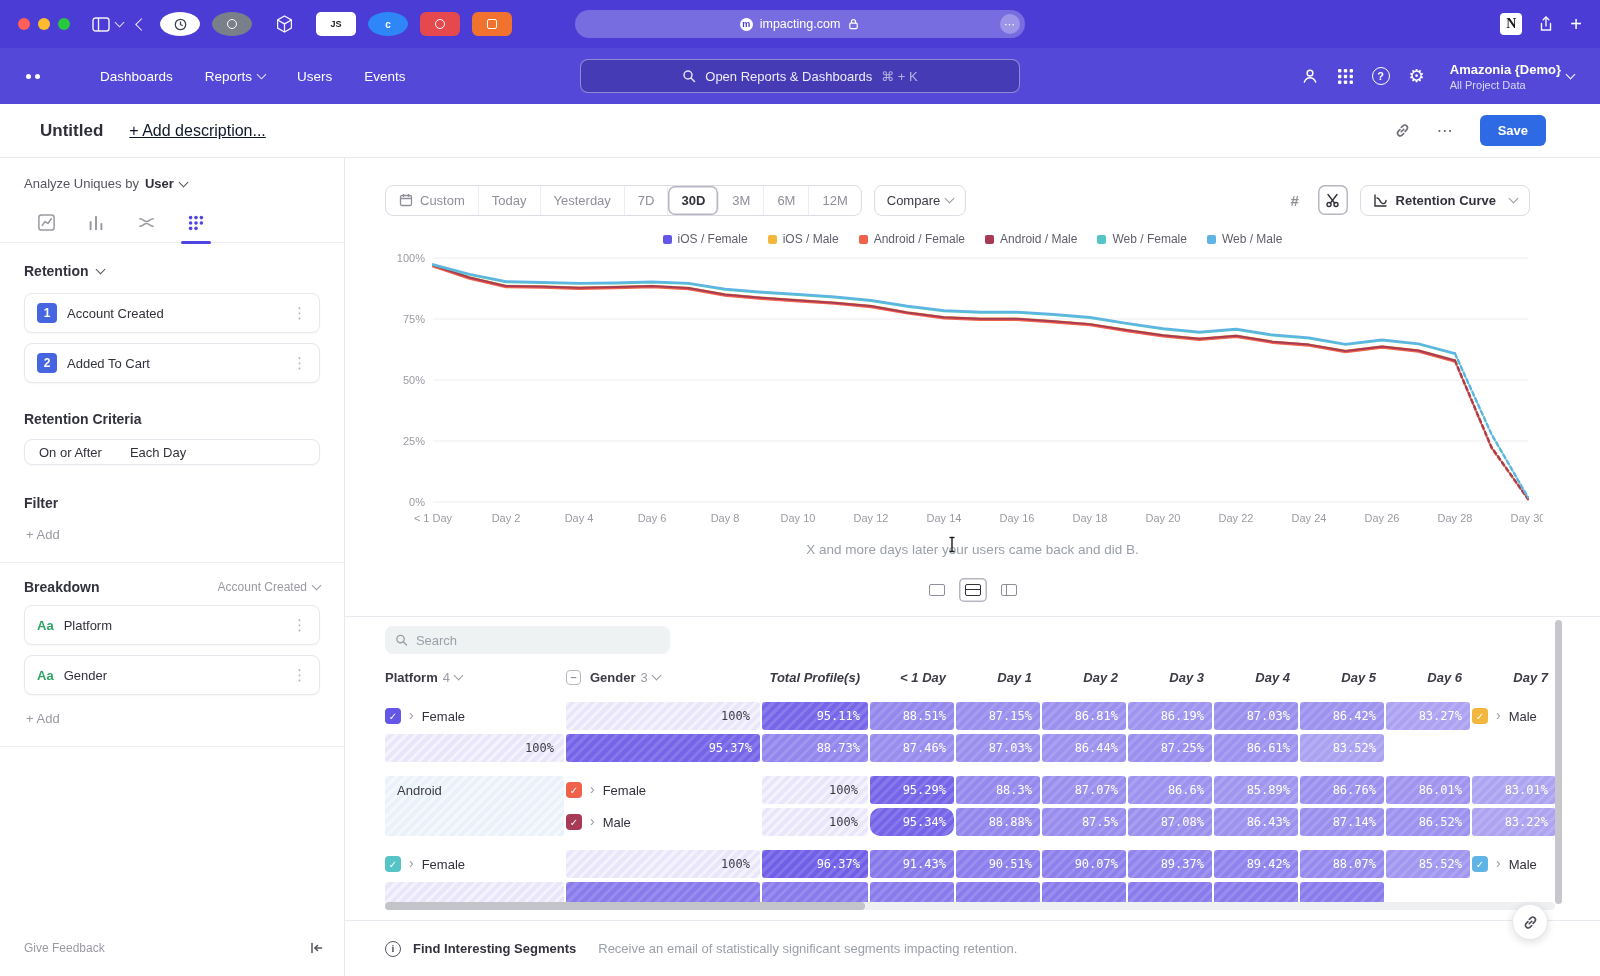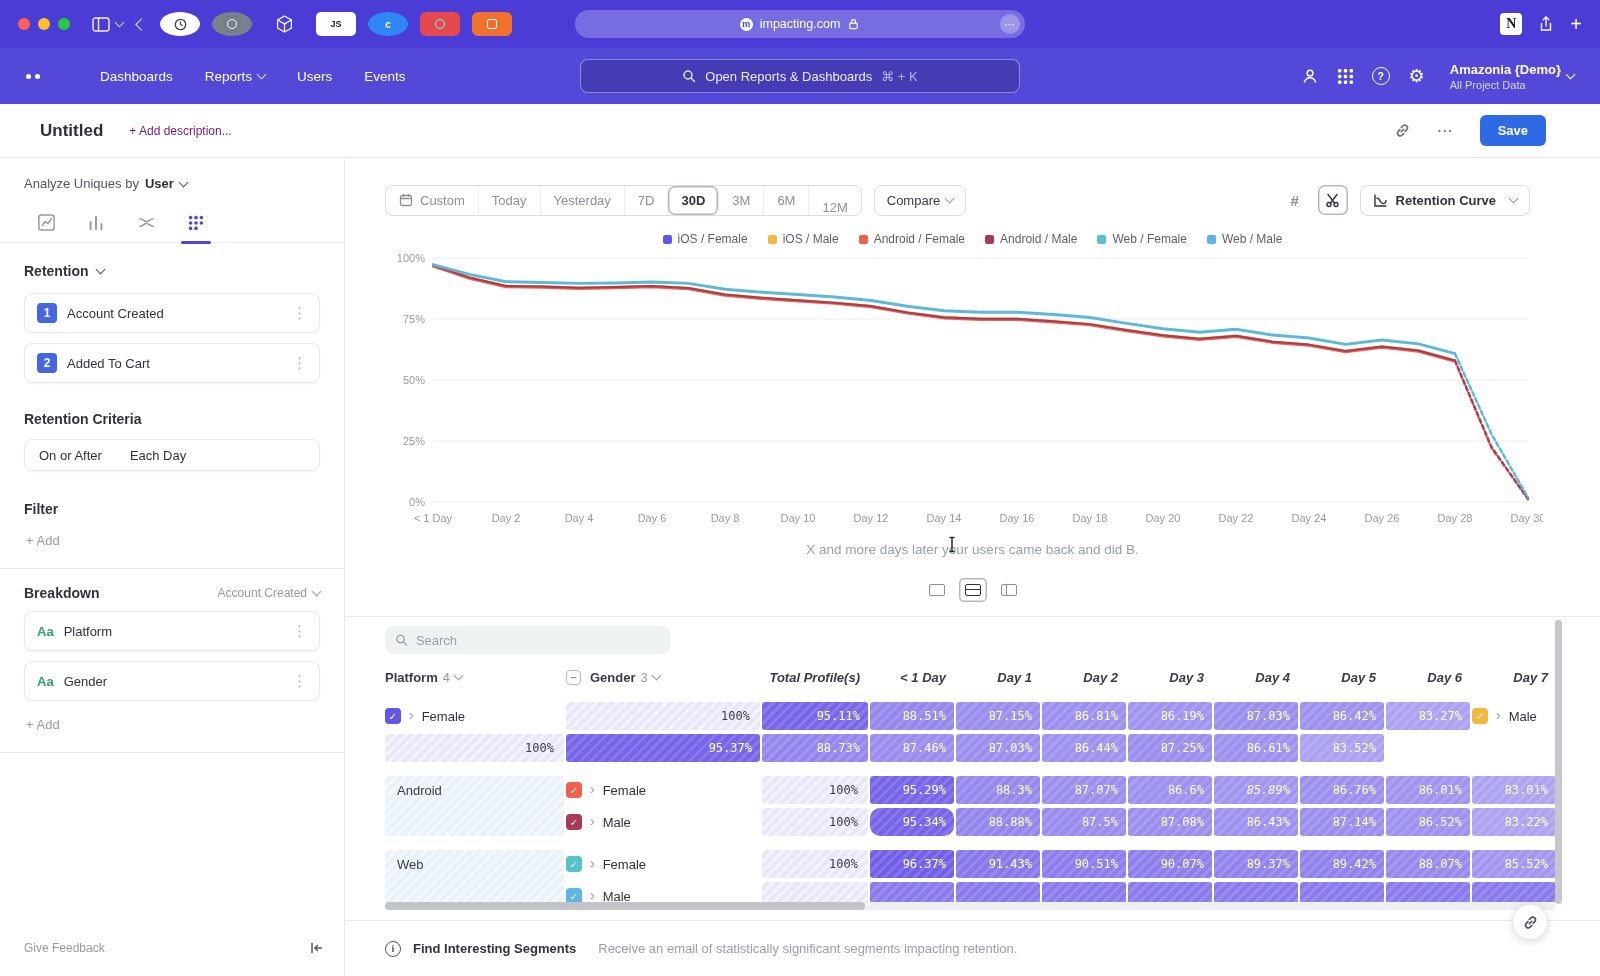--- a/index.html
+++ b/index.html
@@ -38,56 +38,56 @@
 .hdr-right{margin-left:auto;display:flex;align-items:center;gap:19px;}
 .help-cir{width:18px;height:18px;border-radius:50%;border:1.5px solid #fff;color:#fff;font-size:11px;display:flex;align-items:center;justify-content:center;font-weight:700;}
 .gear{color:#fff;font-size:18px;line-height:1;}
 .project{display:flex;align-items:center;color:#fff;margin-left:6px;}
 .project .p-name{font-size:13px;font-weight:700;}
 .project .p-sub{font-size:11px;color:rgba(255,255,255,.78);margin-top:2px;}
 
 
 .report-bar{position:absolute;top:104px;left:0;right:0;height:54px;background:#fff;border-bottom:1px solid #e9e9ef;display:flex;align-items:center;padding:0 54px 0 40px;z-index:8;}
 .r-title{font-size:17px;font-weight:700;color:#2f2f38;}
-.r-desc{font-size:12px;color:#701a75;margin-left:26px;}
+.r-desc{font-size:16px;color:#0f172a;margin-left:26px;text-decoration:underline;}
 .report-right{margin-left:auto;display:flex;align-items:center;gap:26px;}
 .gray-ic{color:#6b6b75;}
 .dots3{color:#6b6b75;font-size:16px;letter-spacing:1px;}
 .save-btn{background:#2e6ae4;color:#fff;font-size:13px;font-weight:600;border:none;border-radius:6px;padding:8px 18px;cursor:pointer;}
 
 
 .sidebar{position:absolute;top:158px;left:0;bottom:0;width:345px;background:#fff;border-right:1px solid #e9e9ef;padding:18px 24px 0;z-index:7;}
 .analyze-row{display:flex;align-items:center;font-size:13px;color:#55555f;gap:6px;}
 .analyze-val{display:flex;align-items:center;color:#2f2f38;font-weight:700;}
 .tab-row{margin:12px -24px 0;padding-left:34px;height:40px;border-bottom:1px solid #ececf1;display:flex;gap:26px;align-items:center;}
 .tab{position:relative;display:flex;align-items:center;justify-content:center;width:24px;height:40px;color:#9a9aa2;}
 .tab.active{color:#4f44e0;}
 .tab.active:after{content:"";position:absolute;bottom:-1px;left:-3px;width:30px;height:2.5px;background:#4f44e0;border-radius:2px;}
 .side-h{margin-top:20px;font-size:14px;font-weight:700;color:#32323c;display:flex;align-items:center;}
 .side-h .chev{color:#55555f;margin-left:8px;}
 .card{margin-top:10px;height:40px;border:1px solid #e7e7ee;border-radius:8px;background:#fff;display:flex;align-items:center;gap:10px;padding:0 12px;box-shadow:0 1px 2px rgba(16,16,40,.04);}
 .card.first{margin-top:14px;}
 .step-num{width:20px;height:20px;border-radius:4px;background:#4566e0;color:#fff;font-size:12px;font-weight:700;display:flex;align-items:center;justify-content:center;flex:0 0 auto;}
 .card-label{font-size:13px;color:#32323c;flex:1;}
 .kebab{color:#b3b3bd;font-size:15px;}
-.crit-card{margin-top:12px;height:32px;border:1px solid #e7e7ee;border-radius:8px;display:flex;align-items:center;gap:28px;padding:0 14px;font-size:13px;color:#32323c;box-shadow:0 1px 2px rgba(16,16,40,.04);}
+.crit-card{margin-top:12px;height:26px;border:1px solid #e7e7ee;border-radius:8px;display:flex;align-items:center;gap:28px;padding:0 14px;font-size:13px;color:#32323c;box-shadow:0 1px 2px rgba(16,16,40,.04);}
 .add-link{margin-top:16px;font-size:13px;color:#9a9aa2;display:flex;align-items:center;gap:6px;padding-left:2px;}
 .side-div{margin:20px -24px 0;border-top:1px solid #ececf1;}
 .bd-row{margin-top:16px;display:flex;align-items:center;}
 .bd-ctx{margin-left:auto;font-size:12px;color:#9a9aa2;display:flex;align-items:center;}
 .aa{color:#2fa564;font-weight:700;font-size:13px;}
 .side-bottom{position:absolute;left:24px;right:20px;bottom:20px;display:flex;justify-content:space-between;align-items:center;}
 .feedback{font-size:12px;color:#9a9aa2;}
 
 
 .main{position:absolute;top:158px;left:345px;right:0;bottom:0;background:#fff;overflow:hidden;}
 .toolbar{position:absolute;top:26px;left:40px;right:70px;height:32px;display:flex;align-items:center;}
 .range-group{display:flex;border:1px solid #dcdce3;border-radius:8px;height:31px;background:#fff;overflow:hidden;}
 .range-btn{padding:0 13px;display:flex;align-items:center;gap:7px;font-size:13px;color:#8f8f99;border-right:1px solid #ececf1;white-space:nowrap;}
-.range-btn:last-child{border-right:none;align-items:flex-end;}
+.range-btn:last-child{border-right:none;}
 .range-btn.active{box-shadow:inset 0 0 0 1.5px #b6b6c2;border-radius:7px;color:#32323c;font-weight:700;background:#fff;}
 .btn{display:flex;align-items:center;border:1px solid #dcdce3;border-radius:8px;height:31px;padding:0 12px;font-size:13px;color:#32323c;background:#fff;}
 .compare-btn{margin-left:12px;color:#3b3b45;}
 .compare-btn .chev{color:#9a9aa2;}
 .toolbar-right{margin-left:auto;display:flex;align-items:center;gap:8px;}
 .icon-btn{width:30px;height:30px;border-radius:7px;display:flex;align-items:center;justify-content:center;color:#8f8f99;}
 .icon-btn.active{box-shadow:inset 0 0 0 1.5px #b6b6c2;color:#32323c;}
 .hash{font-size:15px;font-weight:600;}
 .view-select{gap:8px;font-weight:600;margin-left:4px;}
 .view-select .chev{color:#9a9aa2;}
@@ -595,41 +595,40 @@
           <div class="gender-cell">
             <span class="row-checkbox" style="background: rgb(239, 97, 74);">✓</span>
             <span class="row-chevron">›</span>
             <span>Female</span>
           </div>
           <div class="total-cell">100%</div>
           <div class="val-cell" style="background-color: rgba(104, 86, 230, 0.91);">95.29%</div>
           <div class="val-cell" style="background-color: rgba(104, 86, 230, 0.698);">88.3%</div>
           <div class="val-cell" style="background-color: rgba(104, 86, 230, 0.663);">87.07%</div>
           <div class="val-cell" style="background-color: rgba(104, 86, 230, 0.647);">86.6%</div>
-          <div class="val-cell" style="background-color: rgba(104, 86, 230, 0.627); font-style: italic;">85.89%</div>
+          <div class="val-cell" style="background-color: rgba(104, 86, 230, 0.627);">85.89%</div>
           <div class="val-cell" style="background-color: rgba(104, 86, 230, 0.655);">86.76%</div>
           <div class="val-cell" style="background-color: rgba(104, 86, 230, 0.63);">86.01%</div>
           <div class="val-cell" style="background-color: rgba(104, 86, 230, 0.54);">83.01%</div>
           <div class="gender-cell">
             <span class="row-checkbox" style="background: rgb(169, 58, 85);">✓</span>
             <span class="row-chevron">›</span>
             <span>Male</span>
           </div>
           <div class="total-cell">100%</div>
           <div class="val-cell" style="background-color: rgba(104, 86, 230, 0.91); border-radius: 10px;">95.34%</div>
           <div class="val-cell" style="background-color: rgba(104, 86, 230, 0.718);">88.88%</div>
           <div class="val-cell" style="background-color: rgba(104, 86, 230, 0.675);">87.5%</div>
           <div class="val-cell" style="background-color: rgba(104, 86, 230, 0.663);">87.08%</div>
           <div class="val-cell" style="background-color: rgba(104, 86, 230, 0.643);">86.43%</div>
           <div class="val-cell" style="background-color: rgba(104, 86, 230, 0.663);">87.14%</div>
           <div class="val-cell" style="background-color: rgba(104, 86, 230, 0.647);">86.52%</div>
           <div class="val-cell" style="background-color: rgba(104, 86, 230, 0.545);">83.22%</div>
         </div>
         <div class="tgroup">
-          <div class="plat-cell">Web</div>
           <div class="gender-cell">
             <span class="row-checkbox" style="background: rgb(86, 195, 199);">✓</span>
             <span class="row-chevron">›</span>
             <span>Female</span>
           </div>
           <div class="total-cell">100%</div>
           <div class="val-cell" style="background-color: rgba(104, 86, 230, 0.94);">96.37%</div>
           <div class="val-cell" style="background-color: rgba(104, 86, 230, 0.792);">91.43%</div>
           <div class="val-cell" style="background-color: rgba(104, 86, 230, 0.765);">90.51%</div>
           <div class="val-cell" style="background-color: rgba(104, 86, 230, 0.753);">90.07%</div>

